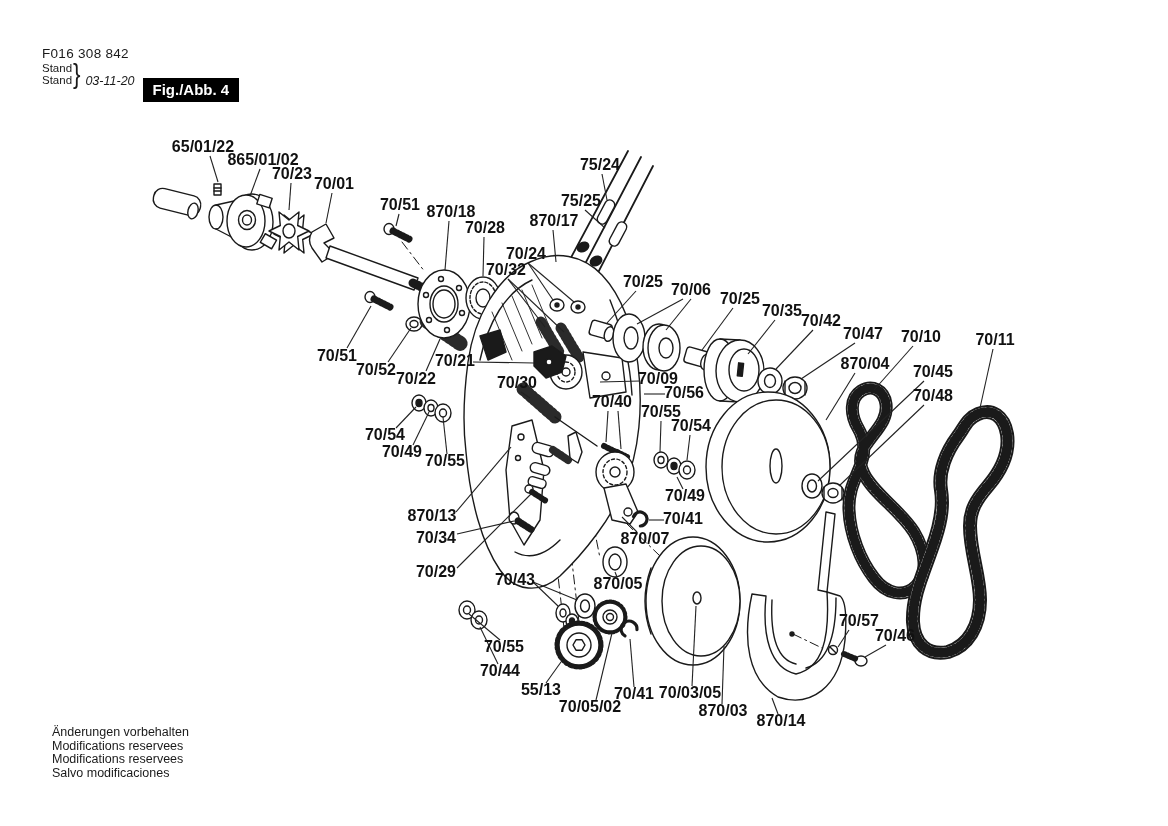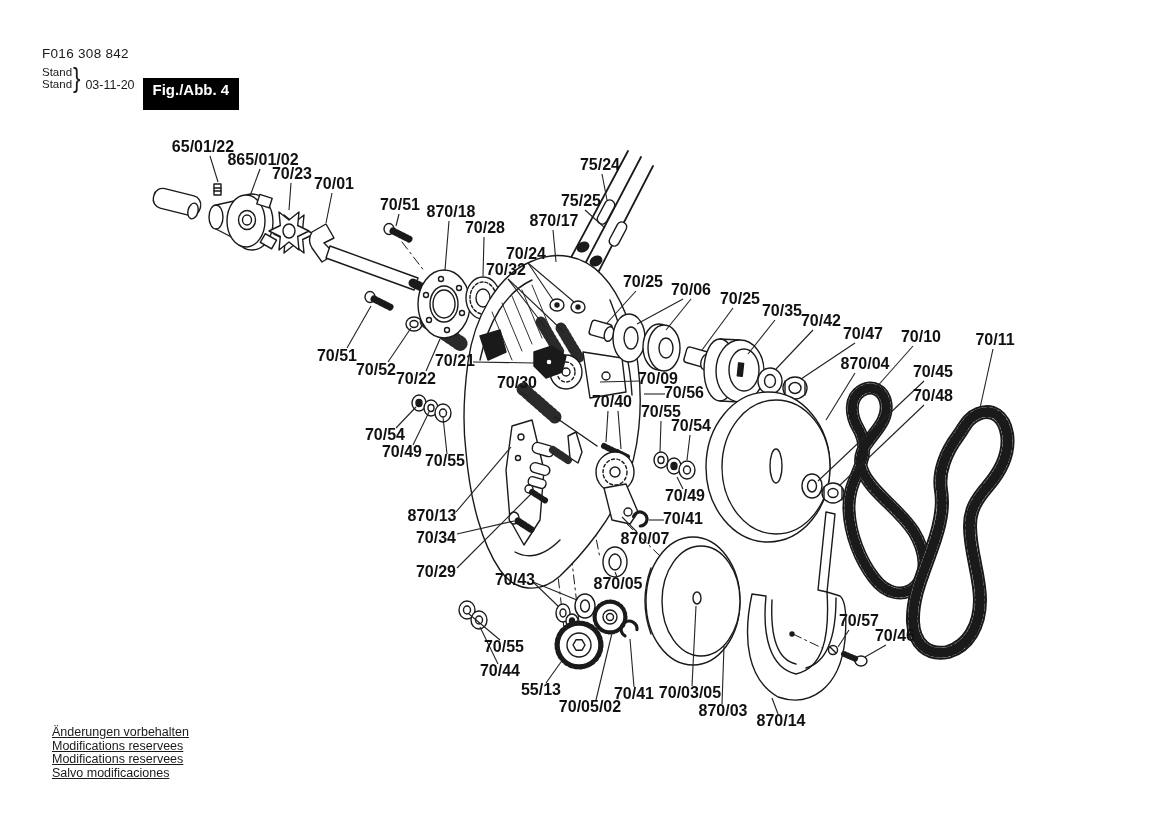--- a/index.html
+++ b/index.html
@@ -4,24 +4,24 @@
 <style>
   html,body{margin:0;padding:0;background:#fff;}
   .page{position:relative;width:1168px;height:826px;background:#fff;overflow:hidden;
         font-family:"Liberation Sans", sans-serif;color:#1a1a1a;}
   .page svg{position:absolute;left:0;top:0;}
   .hdr-part{position:absolute;left:42px;top:38px;font-size:13.5px;letter-spacing:.3px;margin-top:8px;}
   .hdr-row{position:absolute;left:42px;top:46px;height:30px;}
   .si{display:inline-block;vertical-align:middle;font-size:11.5px;line-height:12px;}
   .brace{display:inline-block;vertical-align:middle;font-size:28px;font-weight:400;
          transform:scaleX(.8);margin:0 2px 0 0;}
-  .hdr-date{display:inline-block;vertical-align:middle;font-size:12.5px;margin:14px 8px 0 2px;}
+  .hdr-date{display:inline-block;vertical-align:middle;font-size:12.5px;margin:14px 8px 0 2px;font-style:italic;}
   .figbox{display:inline-block;vertical-align:middle;background:#000;color:#fff;
-          font-weight:bold;font-size:15px;padding:3px 10px 12px 10px;margin-top:32px;}
-  .footer{position:absolute;left:52px;top:726px;font-size:12.5px;line-height:13.5px;text-decoration:underline;}
+          font-weight:bold;font-size:15px;padding:3px 10px 4px 10px;margin-top:32px;}
+  .footer{position:absolute;left:52px;top:726px;font-size:12.5px;line-height:13.5px;}
   text.lbl{font-family:"Liberation Sans", sans-serif;font-weight:bold;font-size:16px;fill:#111;}
 </style>
 </head>
 <body>
 
 <div class="page">
 
 <svg id="diagram" width="1168" height="826" viewBox="0 0 1168 826">
   <g fill="#fff" stroke="#1a1a1a" stroke-width="1.4" stroke-linejoin="round" stroke-linecap="round">
 

